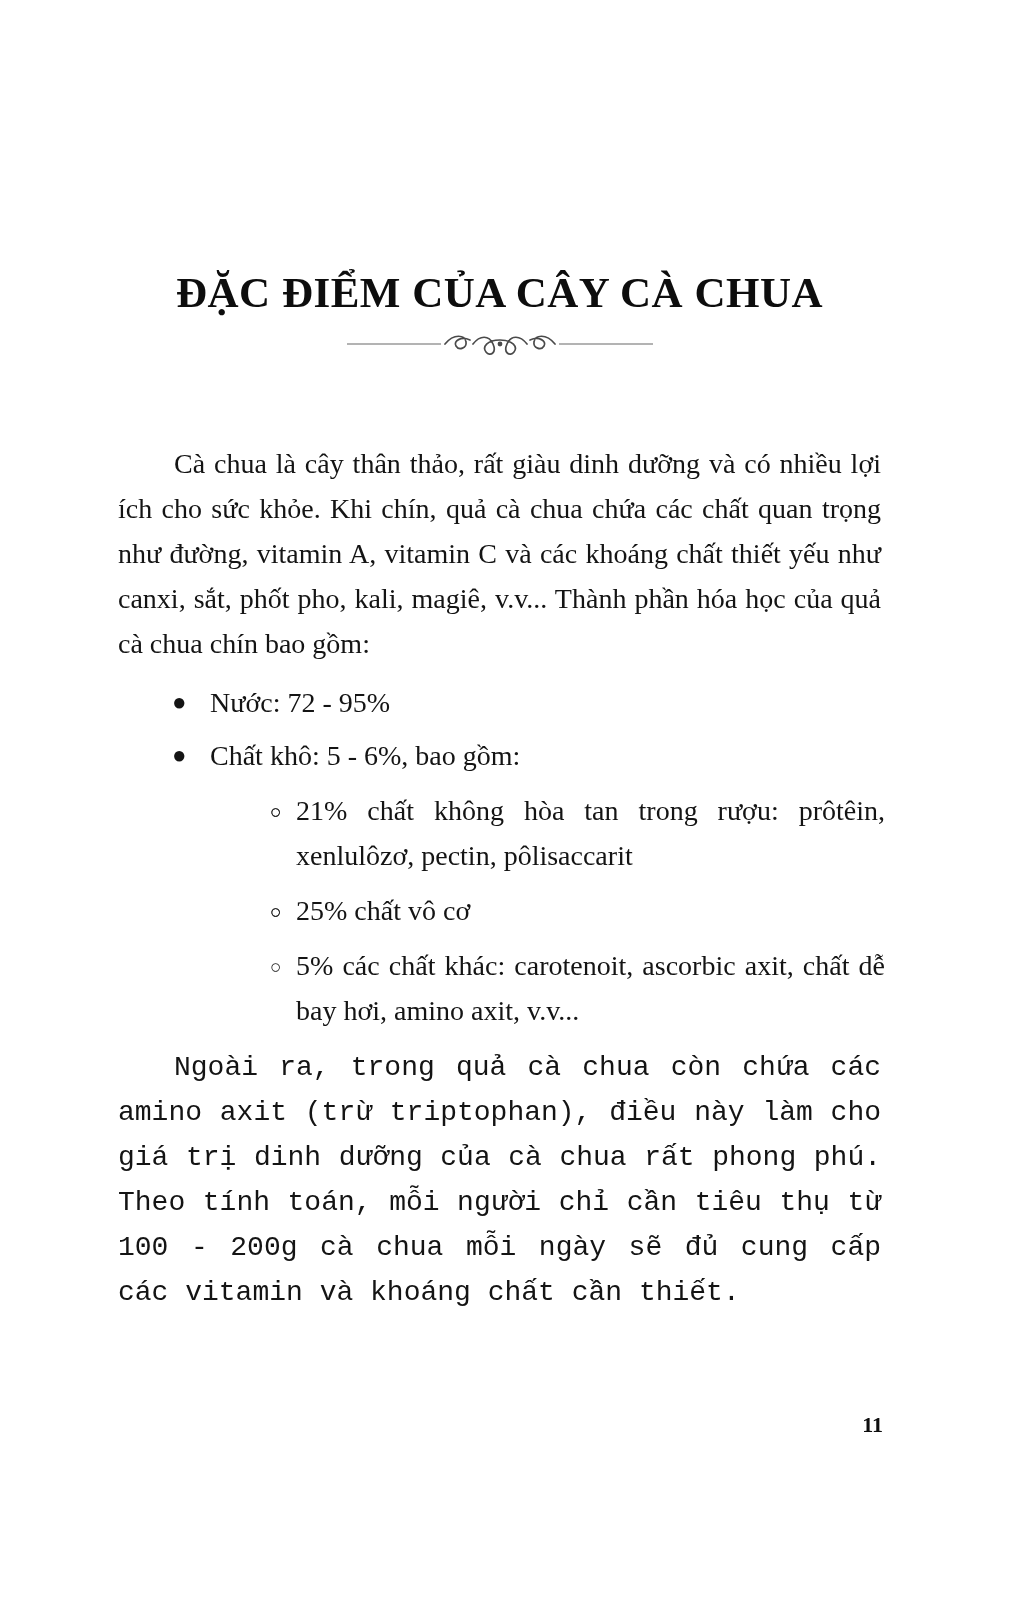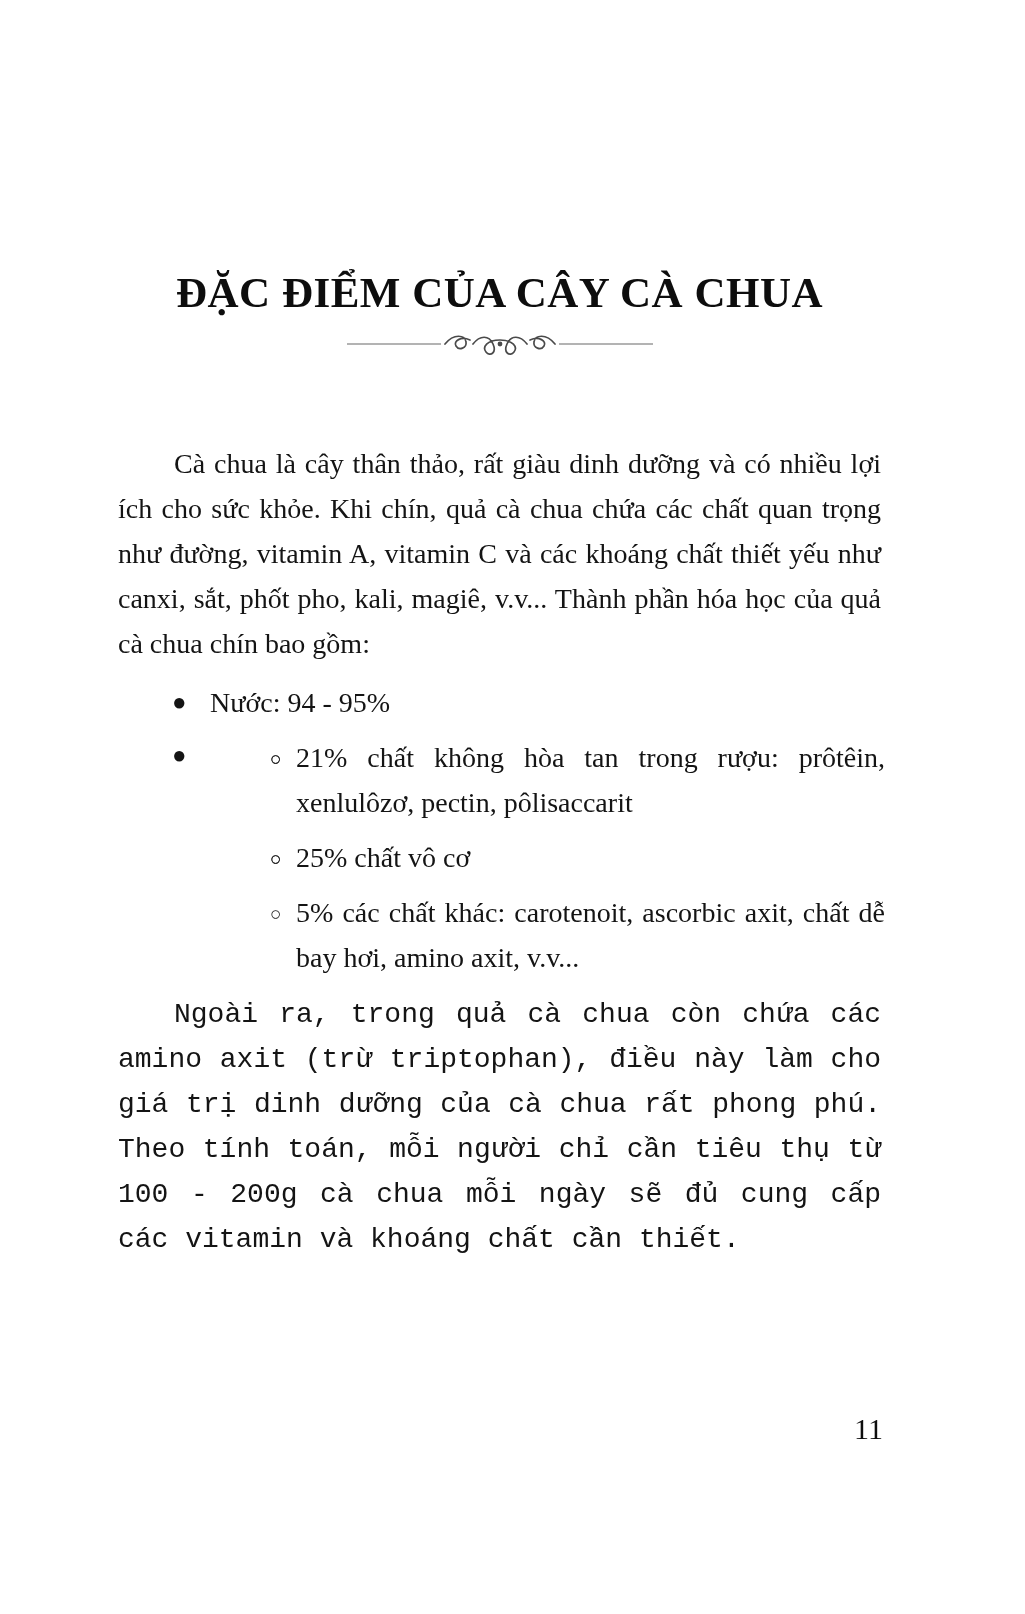--- a/index.html
+++ b/index.html
@@ -72,22 +72,22 @@
     left: 156px;
     top: 1px;
     font-size: 19px;
     color: #222;
   }
   .closing { margin-top: 12px; font-family: Liberation Mono, monospace; }
   .page-number {
     position: absolute;
     right: 142px;
     top: 1412px;
-    font-size: 30px;
-    font-weight: normal;
+    font-size: 22px;
+    font-weight: bold;
     color: #0d0d0d;
   }
 </style>
 </head>
 <body>
 
 <div class="page">
 
   <h1 class="title">ĐẶC ĐIỂM CỦA CÂY CÀ CHUA</h1>
 
@@ -100,24 +100,25 @@
       <path d="M128 13 c7,-9 16,-9 20,0 c4,9 -3,13 -7,8 c-4,-5 1,-12 14,-12 c13,0 18,7 14,12 c-4,5 -11,1 -7,-8 c4,-9 13,-9 20,0" fill="none" stroke="#4a4a4a" stroke-width="1.7" stroke-linecap="round"></path>
       <circle cx="155" cy="13" r="2.4" fill="#4a4a4a"></circle>
     </svg>
   </div>
 
   <p class="para first-indent">Cà chua là cây thân thảo, rất giàu dinh dưỡng và có nhiều lợi ích cho sức khỏe. Khi chín, quả cà chua chứa các chất quan trọng như đường, vitamin A, vitamin C và các khoáng chất thiết yếu như canxi, sắt, phốt pho, kali, magiê, v.v... Thành phần hóa học của quả cà chua chín bao gồm:</p>
 
   <ul class="bullets">
     <li class="bullet-item">
       <span class="marker">●</span>
-      <span>Nước: 94 - 95%</span>
+      <span>Nước: 72 - 95%</span>
     </li>
     <li class="bullet-item">
       <span class="marker">●</span>
+      <span>Chất khô: 5 - 6%, bao gồm:</span>
     </li>
   </ul>
 
   <ul class="sub-bullets">
     <li class="sub-bullet-item">
       <span class="marker">○</span>
     </li>
     <li class="sub-bullet-item">
       <span class="marker">○</span>
       <span>21% chất không hòa tan trong rượu: prôtêin, xenlulôzơ, pectin, pôlisaccarit</span>

